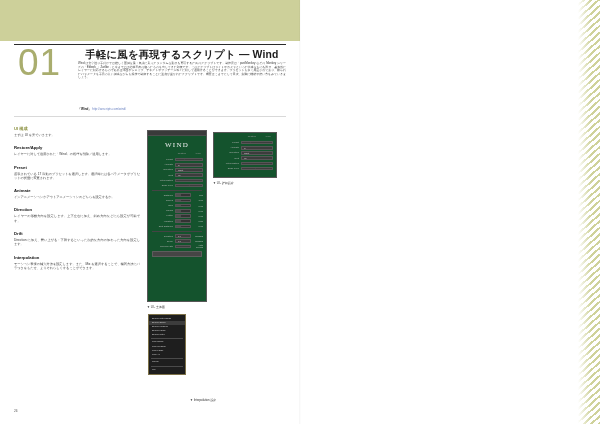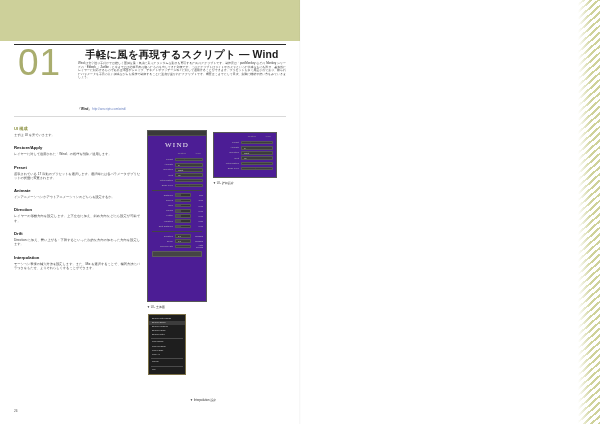--- a/index.html
+++ b/index.html
@@ -36,21 +36,21 @@
   .hr-thin{position:absolute;left:14px;top:116px;width:272px;height:1px;background:#d9d9d9;}
 
   
   .col{position:absolute;width:126px;}
   .col.left{left:14px;top:126px;}
   h3.sec{margin:0 0 2px 0;font-size:4.2px;line-height:5px;font-weight:700;color:#111;}
   h3.sec.olive{color:#8e9344;}
   p.bt{margin:0 0 8px 0;font-size:3.2px;line-height:4.3px;color:#3d3d3d;text-align:justify;}
 
   
-  .ui{position:absolute;background:#4c1d95;border:0.6px solid #575757;box-sizing:border-box;}
+  .ui{position:absolute;background:#14532d;border:0.6px solid #575757;box-sizing:border-box;}
   .ui .tbar{height:4px;background:#3a3a3a;border-bottom:.5px solid #4d4d4d;}
   .ui .logo{color:#efefef;font-size:7px;letter-spacing:1.2px;text-align:center;
     padding:5px 0 3px 0;font-family:"Liberation Serif",serif;}
   .ui .hdr{display:flex;justify-content:flex-end;gap:9px;padding:0 5px 2px 5px;}
   .ui .hdr span{font-size:2.4px;color:#9a9a9a;}
   .row{display:flex;align-items:center;gap:2px;padding:0 3px;height:5.2px;}
   .row .lab{width:22px;text-align:right;font-size:2.4px;color:#b4b4b4;flex:0 0 auto;}
   .row .fld{flex:1 1 auto;height:3.6px;background:#3c3c3c;border:.4px solid #565656;
     border-radius:.5px;font-size:2.2px;color:#cfcfcf;line-height:3.4px;padding-left:2px;
     box-sizing:border-box;overflow:hidden;white-space:nowrap;}

